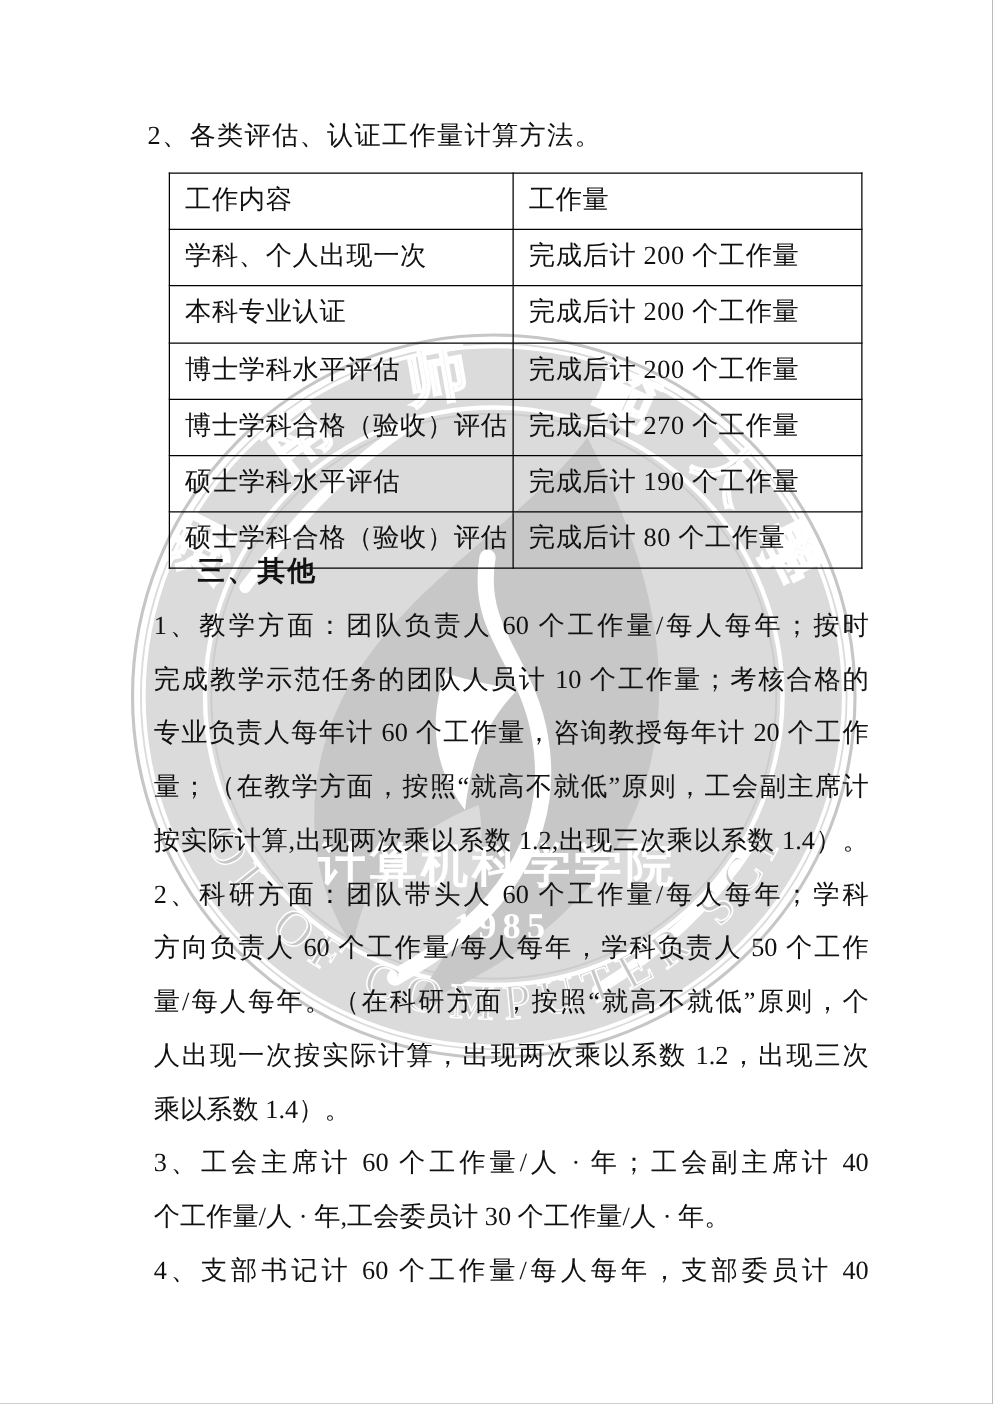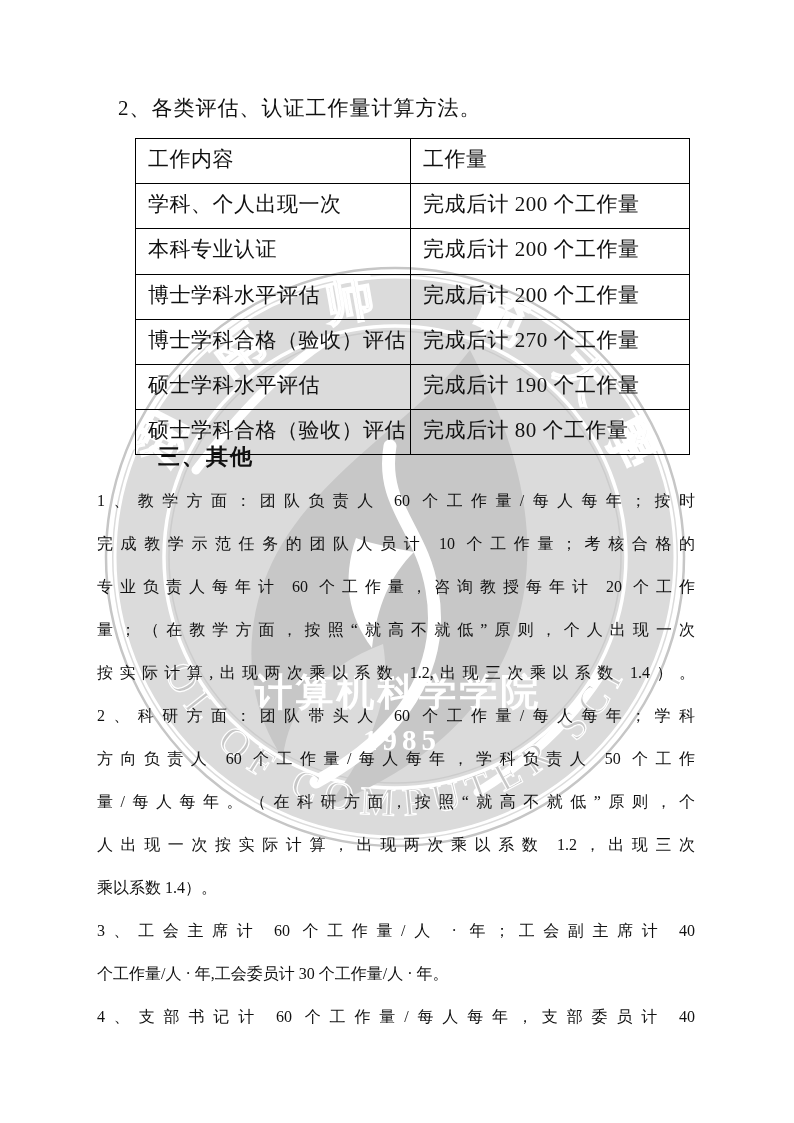--- a/index.html
+++ b/index.html
@@ -36,23 +36,23 @@
   table.doc td.c1{width:262px;}
   table.doc td.c2{width:266px;}
   .h-sec{
     position:absolute;top:442px;left:61px;
     font-size:22px;font-weight:bold;letter-spacing:2px;white-space:nowrap;
   }
   .para{position:absolute;left:0;width:598px;}
   .p1{top:479px;} .p2{top:694px;} .p3{top:909px;} .p4{top:995px;}
   .pline{
     height:43px;line-height:43px;
-    font-size:16px;
+    font-size:21px;
     text-align:justify;text-align-last:justify;
-    overflow:hidden;white-space:nowrap;
+    overflow:hidden;white-space:nowrap;margin-left:26px;
   }
   .pline.endl{text-align-last:left;}
   .wm-center{
     font-family:"Liberation Serif","DejaVu Serif",serif;
     font-weight:bold;fill:#ffffff;
   }
   .wm-arc-en{
     font-family:"Liberation Serif","DejaVu Serif",serif;
     font-size:40px;letter-spacing:9px;
     fill:#c7c7c7;stroke:#ffffff;stroke-width:1.2px;
@@ -151,21 +151,21 @@
         </tbody>
     </table>
 
     <div class="h-sec">三、其他</div>
 
     <div id="paras">
         <div class="para p1">
           <div class="pline">1、教学方面：团队负责人 60 个工作量/每人每年；按时</div>
           <div class="pline">完成教学示范任务的团队人员计 10 个工作量；考核合格的</div>
           <div class="pline">专业负责人每年计 60 个工作量，咨询教授每年计 20 个工作</div>
-          <div class="pline">量；（在教学方面，按照“就高不就低”原则，个人出现一次</div>
+          <div class="pline">量；（在教学方面，按照“就高不就低”原则，工会副主席计</div>
           <div class="pline">按实际计算,出现两次乘以系数 1.2,出现三次乘以系数 1.4）。</div>
         </div>
         <div class="para p2">
           <div class="pline">2、科研方面：团队带头人 60 个工作量/每人每年；学科</div>
           <div class="pline">方向负责人 60 个工作量/每人每年，学科负责人 50 个工作</div>
           <div class="pline">量/每人每年。（在科研方面，按照“就高不就低”原则，个</div>
           <div class="pline">人出现一次按实际计算，出现两次乘以系数 1.2，出现三次</div>
           <div class="pline endl">乘以系数 1.4）。</div>
         </div>
         <div class="para p3">

